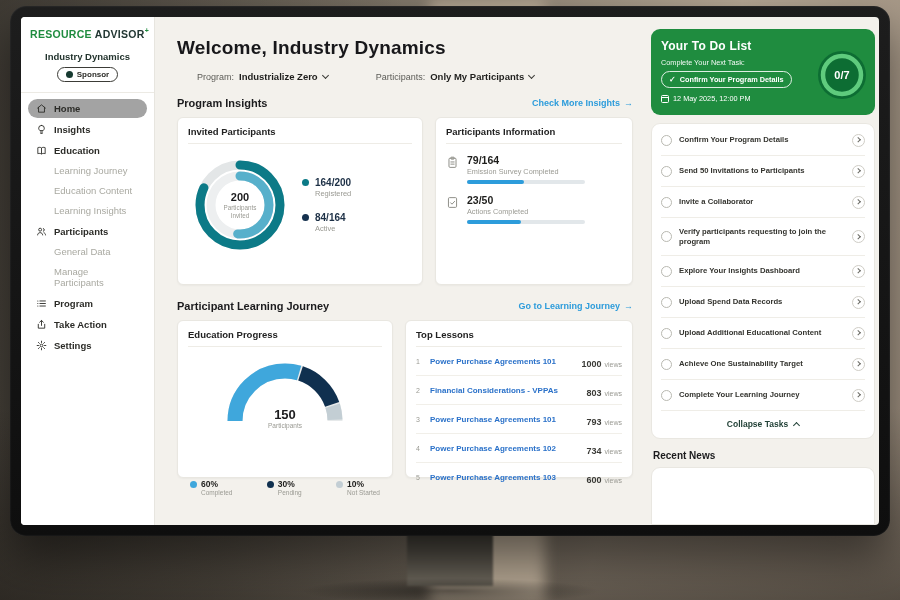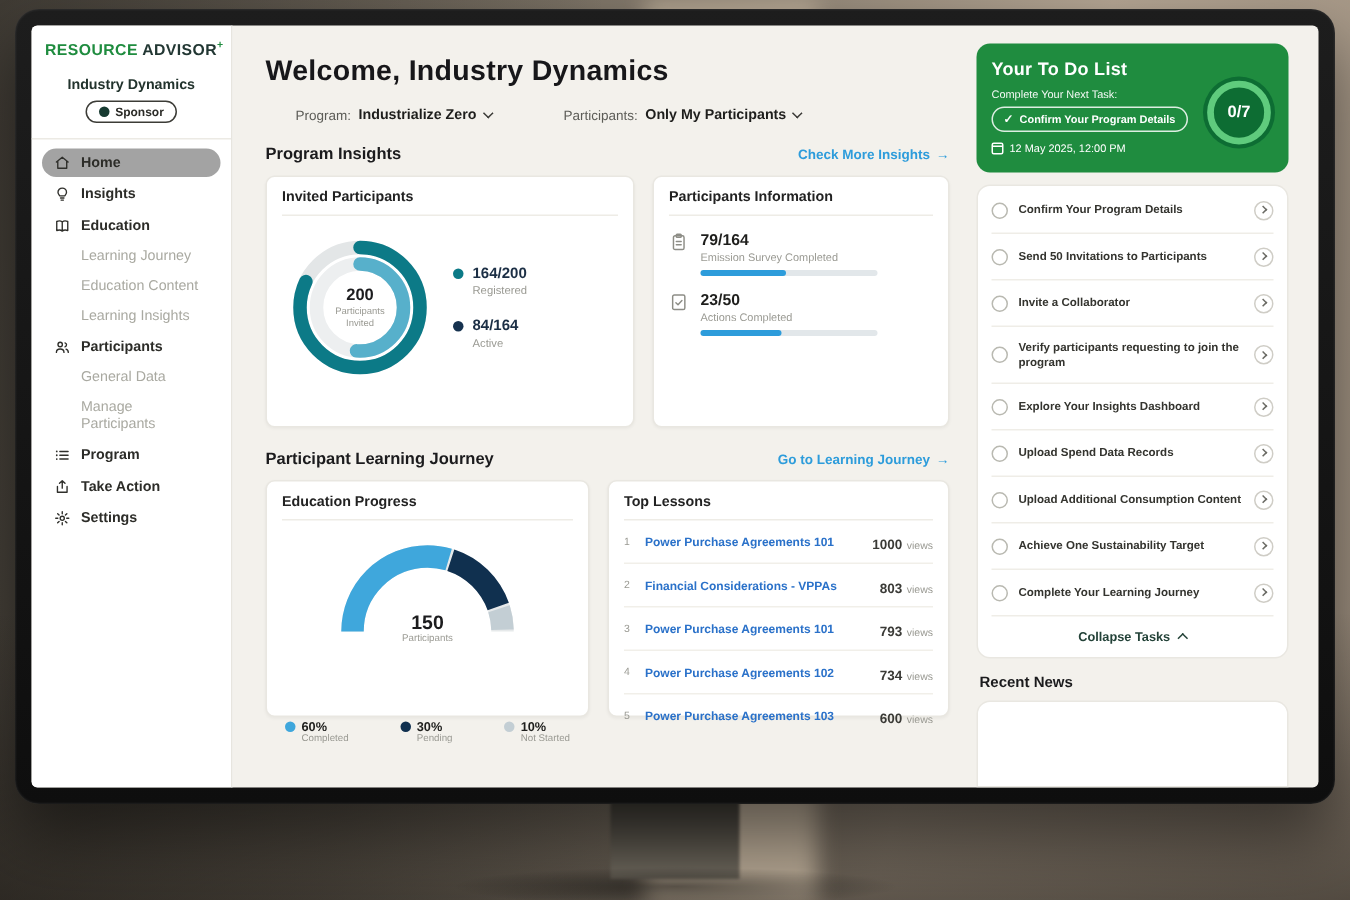--- a/index.html
+++ b/index.html
@@ -92,21 +92,21 @@
   .card-lessons { flex:1; height:158px; }
   .lesson { display:flex; align-items:center; gap:7px; padding:5.5px 0 4.5px; border-bottom:1px solid #f1efe9; }
   .lesson:last-child { border-bottom:none; }
   .l-rank { font-size:7px; color:#9a9a93; width:7px; flex:none; }
   .l-title { font-size:8px; font-weight:bold; color:var(--lesson-blue,#2a71c9); text-decoration:none; flex:1; min-width:0; white-space:nowrap; overflow:hidden; }
   .l-views { white-space:nowrap; }
   .l-vnum { font-size:9px; font-weight:bold; color:#3a3a36; }
   .l-vsuf { font-size:7px; color:#9a9a93; margin-left:3px; }
 
   
-  .right { width:232px; flex:none; padding:12px 20px 0 4px; display:flex; flex-direction:column; }
+  .right { width:232px; flex:none; padding:12px 4px 0 4px; display:flex; flex-direction:column; }
   .todo-green { position:relative; background:var(--brand-green,#1f8c3f); border-radius:9px; padding:10px 10px 12px; color:#fff; }
   .todo-title { font-size:12px; font-weight:bold; letter-spacing:.2px; }
   .todo-sub { font-size:7.3px; margin-top:5px; opacity:.95; }
   .todo-next { display:inline-flex; align-items:center; gap:4px; border:1px solid rgba(255,255,255,.85);
     border-radius:9px; padding:3px 7px; font-size:7.3px; font-weight:bold; margin-top:4px; max-width:140px; cursor:default; }
   .check-glyph { font-size:8px; }
   .todo-date { display:flex; align-items:center; gap:4px; font-size:7.3px; margin-top:6px; }
   .cal { width:8px; height:8px; border:1px solid #fff; border-radius:1.5px; position:relative; display:inline-block; flex:none; }
   .cal::before { content:''; position:absolute; left:0; right:0; top:1.6px; height:1px; background:#fff; }
   .todo-ring { position:absolute; right:9px; top:22px; width:48px; height:48px; border-radius:50%;
@@ -468,21 +468,21 @@
             </div>
             <div class="task">
               <span class="task-check"></span>
               <span class="task-label">Upload Spend Data Records</span>
               <span class="task-chev">
                 <span class="chev-r"></span>
               </span>
             </div>
             <div class="task">
               <span class="task-check"></span>
-              <span class="task-label">Upload Additional Consumption Content</span>
+              <span class="task-label">Upload Additional Educational Content</span>
               <span class="task-chev">
                 <span class="chev-r"></span>
               </span>
             </div>
             <div class="task">
               <span class="task-check"></span>
               <span class="task-label">Achieve One Sustainability Target</span>
               <span class="task-chev">
                 <span class="chev-r"></span>
               </span>

